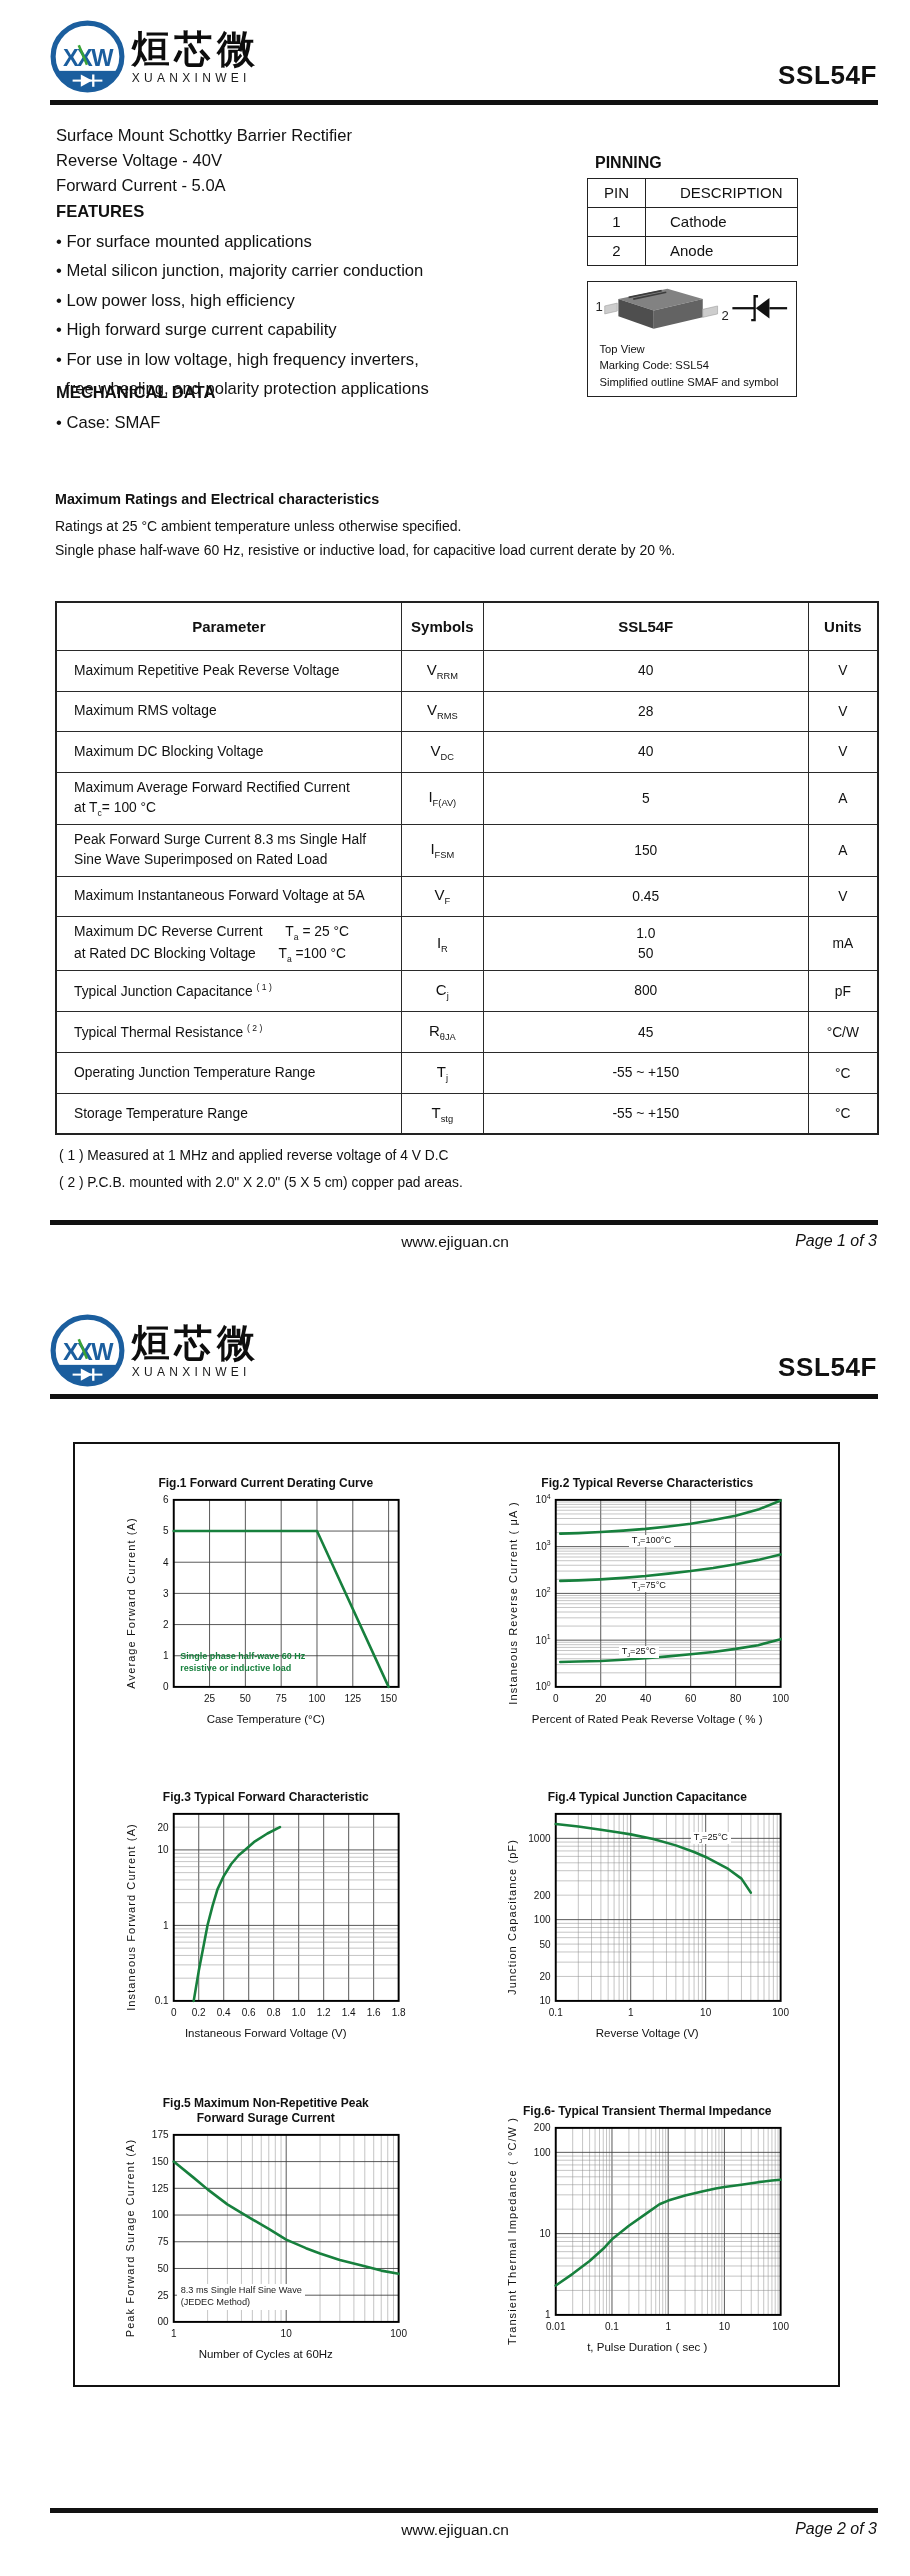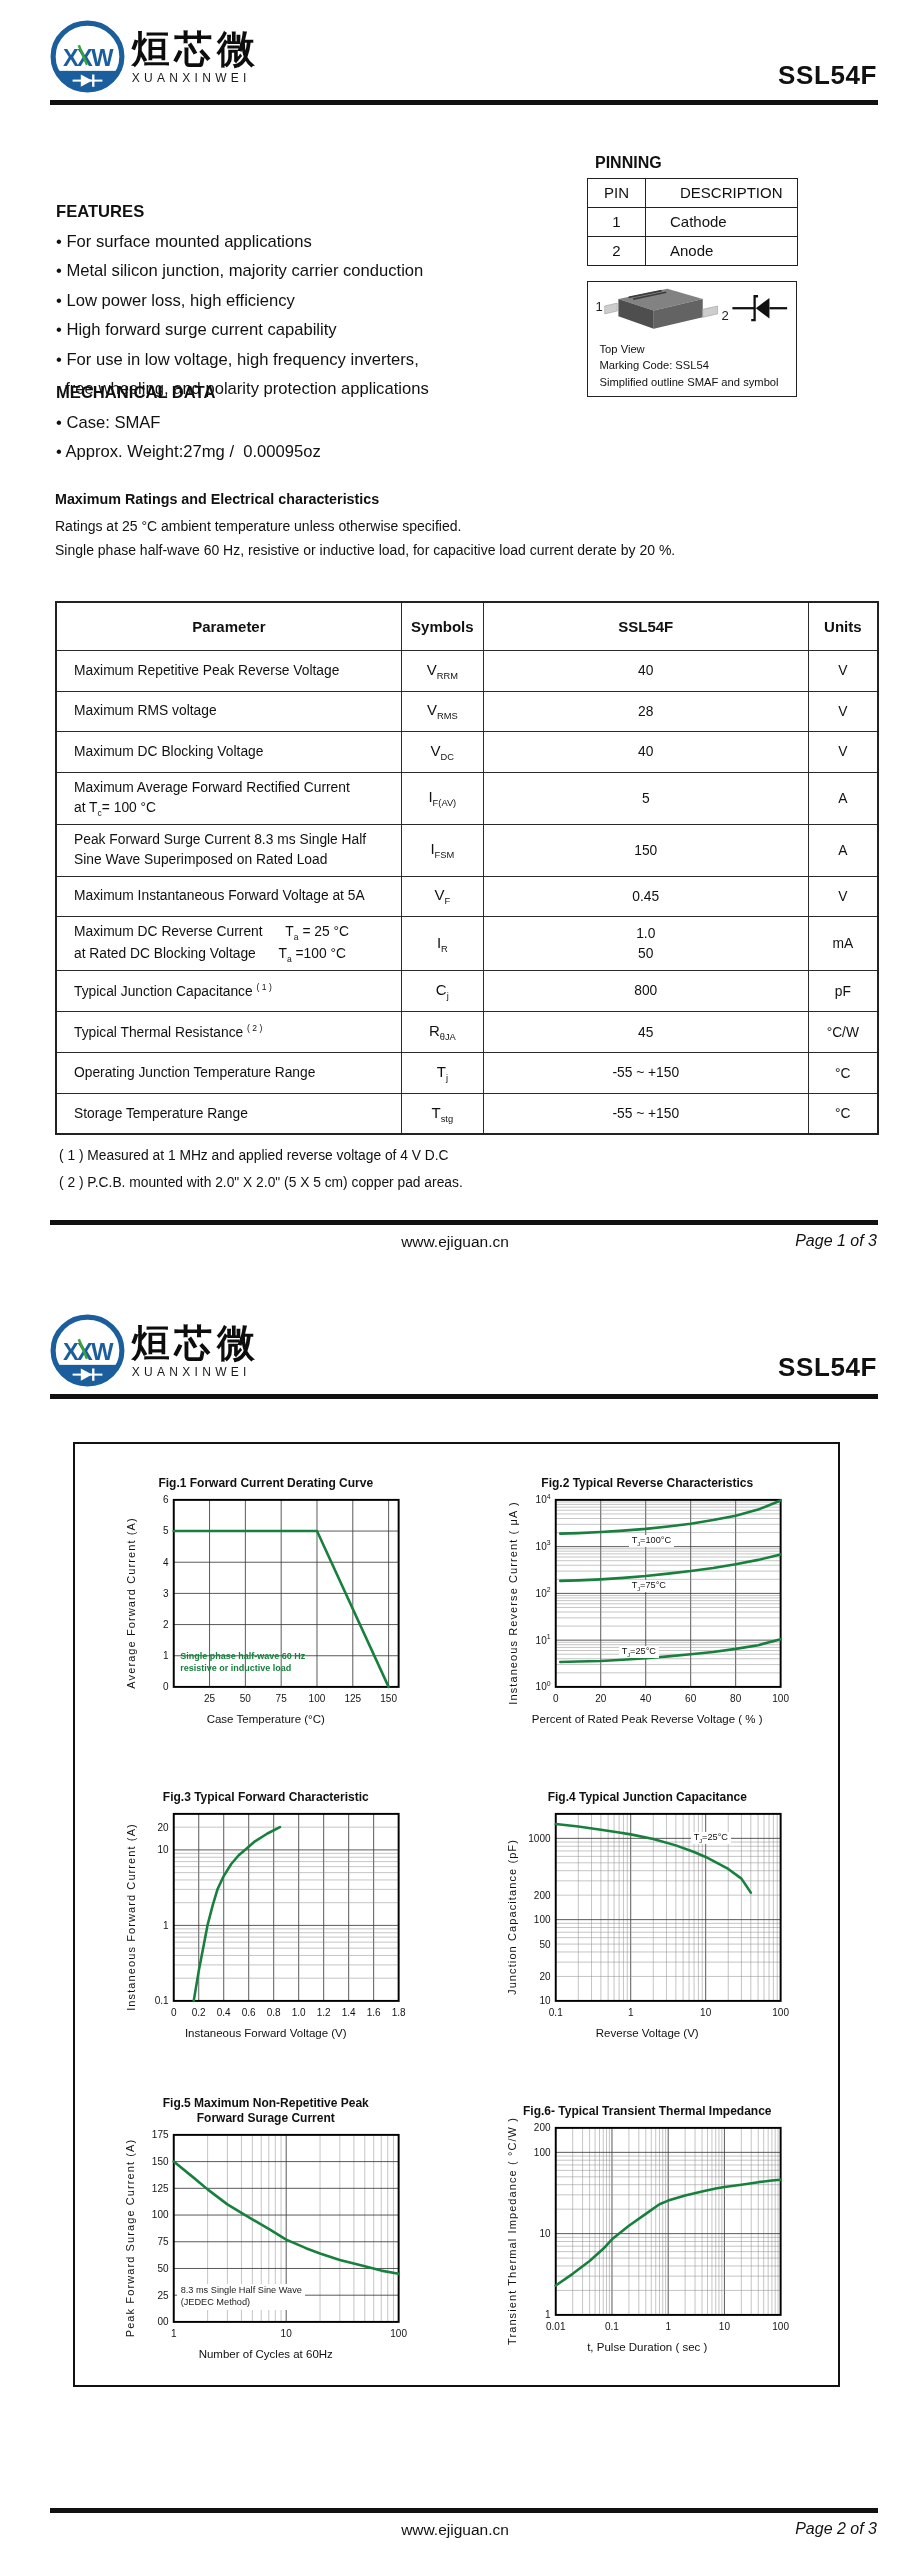--- a/index.html
+++ b/index.html
@@ -89,20 +89,25 @@
       </g>
     </svg>
     <div class="logo-text">
       <div class="logo-cn">烜芯微</div>
       <div class="logo-en">XUANXINWEI</div>
     </div>
   </div>
   <div class="pn-title">SSL54F</div>
   <div class="hrule hdr"></div>
 
+  <div class="intro">
+    <div>Surface Mount Schottky Barrier Rectifier</div>
+    <div>Reverse Voltage - 40V</div>
+    <div>Forward Current - 5.0A</div>
+  </div>
 
   <div class="right-col">
     <div class="pinning-title">PINNING</div>
     <table class="pinning">
       <thead>
         <tr>
           <th class="c1">PIN</th>
           <th class="c2" style="padding-left:34px;">DESCRIPTION</th>
         </tr>
       </thead>
@@ -153,21 +158,20 @@
         <div class="li-line">• High forward surge current capability</div>
         <div class="li-line">• For use in low voltage, high frequency inverters,</div>
         <div class="li-line">  free wheeling, and polarity protection applications</div>
       </div>
   </div>
 
   <div class="section" style="top:383px;width:505px;">
     <div class="sec-title">MECHANICAL DATA</div>
     <div>
         <div class="li-line">• Case: SMAF</div>
-        <div class="li-line">• Approx. Weight:27mg /  0.00095oz</div>
       </div>
   </div>
 
   <div class="ratings">
     <div class="r-title">Maximum Ratings and Electrical characteristics</div>
     <div class="r-note">Ratings at 25 °C ambient temperature unless otherwise specified.</div>
     <div class="r-note">Single phase half-wave 60 Hz, resistive or inductive load, for capacitive load current derate by 20 %.</div>
   </div>
 
   <div class="main-table-wrap">

